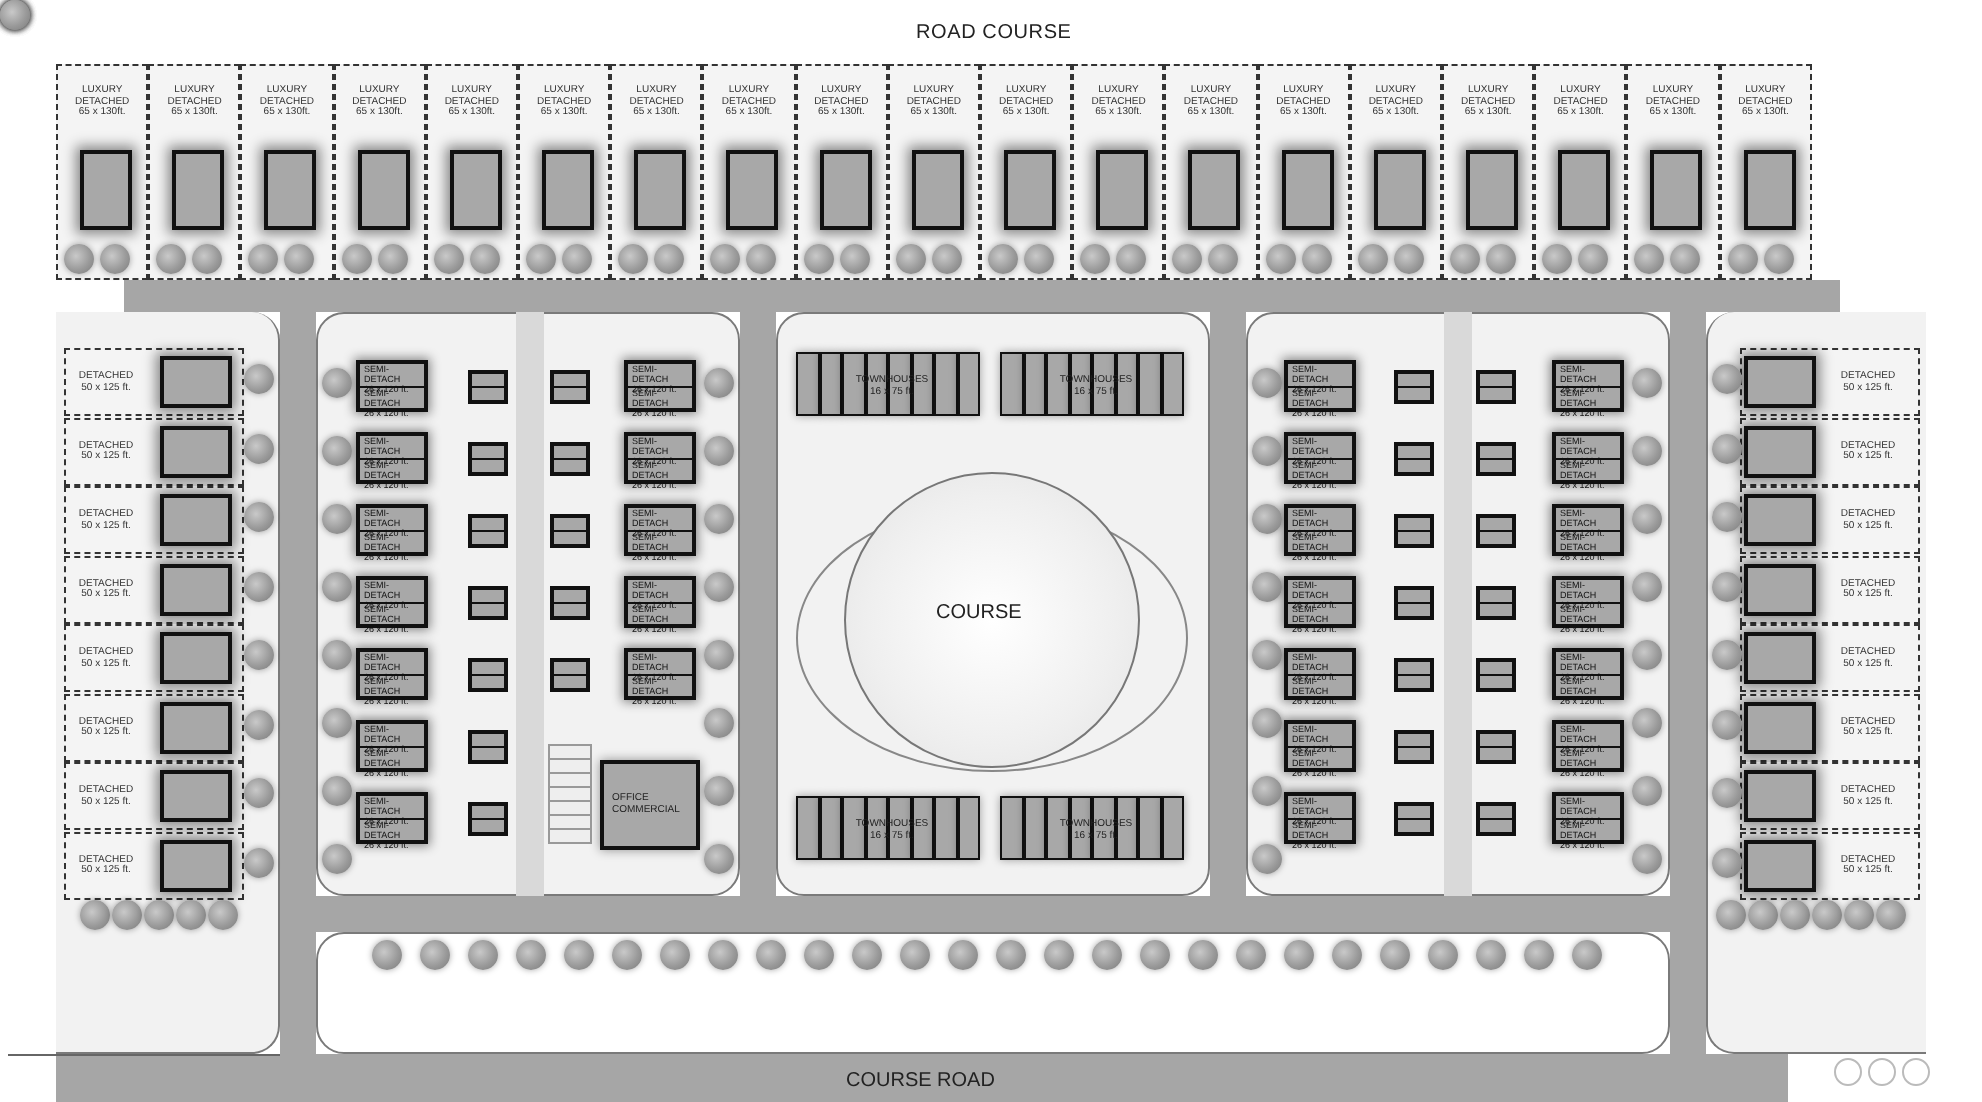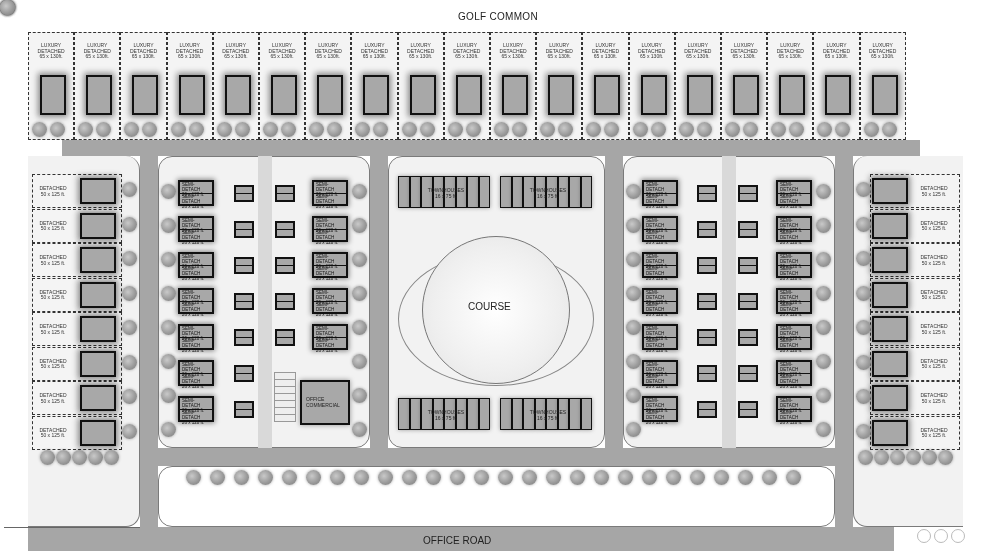--- a/index.html
+++ b/index.html
@@ -22,32 +22,32 @@
   .garage { position: absolute; width: 20px; height: 17px; background: #a8a8a8; border: 2px solid #111; }
   .garage::after { content: ""; position: absolute; left: 0; right: 0; top: 6px; border-top: 1px solid #111; }
   .th { position: absolute; background: #a8a8a8; border: 1.5px solid #111; box-shadow: 0 0 4px rgba(0,0,0,0.35); }
   .th-label { position: absolute; font-size: 5px; line-height: 5.5px; text-align: center; color: #222; }
   .big-label { position: absolute; font-size: 10px; color: #222; }
   .legend-circle { position: absolute; width: 14px; height: 14px; border: 1px solid #bbb; border-radius: 50%; background: #fff; }
 </style>
 </head>
 <body>
 
-<div class="abs title" style="left:458px;top:11px;">GOLF COMMON</div>
+<div class="abs title" style="left:458px;top:11px;">ROAD COURSE</div>
 
 <div id="luxury-row"></div>
 
 <div class="road" style="left:62px;top:140px;width:858px;height:16px;"></div>
 <div class="road" style="left:140px;top:150px;width:18px;height:380px;"></div>
 <div class="road" style="left:370px;top:150px;width:18px;height:310px;"></div>
 <div class="road" style="left:605px;top:150px;width:18px;height:310px;"></div>
 <div class="road" style="left:835px;top:150px;width:18px;height:380px;"></div>
 <div class="road" style="left:140px;top:448px;width:713px;height:18px;"></div>
 <div class="road" style="left:28px;top:527px;width:866px;height:24px;"></div>
-<div class="abs" style="left:423px;top:535px;font-size:10px;color:#222;">OFFICE ROAD</div>
+<div class="abs" style="left:423px;top:535px;font-size:10px;color:#222;">COURSE ROAD</div>
 <div class="abs" style="left:4px;top:527px;width:136px;border-top:1px solid #666;"></div>
 
 <div class="block" style="left:158px;top:156px;width:212px;height:292px;border-radius:14px;"></div>
 <div class="block" style="left:388px;top:156px;width:217px;height:292px;border-radius:14px;"></div>
 <div class="block" style="left:623px;top:156px;width:212px;height:292px;border-radius:14px;"></div>
 <div class="block" style="left:158px;top:466px;width:677px;height:61px;border-radius:14px;background:#fff;"></div>
 <div class="block" style="left:28px;top:156px;width:112px;height:371px;border-top:none;border-left:none;border-radius:0 14px 14px 0;"></div>
 <div class="block" style="left:853px;top:156px;width:110px;height:371px;border-top:none;border-right:none;border-radius:14px 0 0 14px;"></div>
 
 <div class="road" style="left:258px;top:156px;width:14px;height:292px;background:#d9d9d9;"></div>

